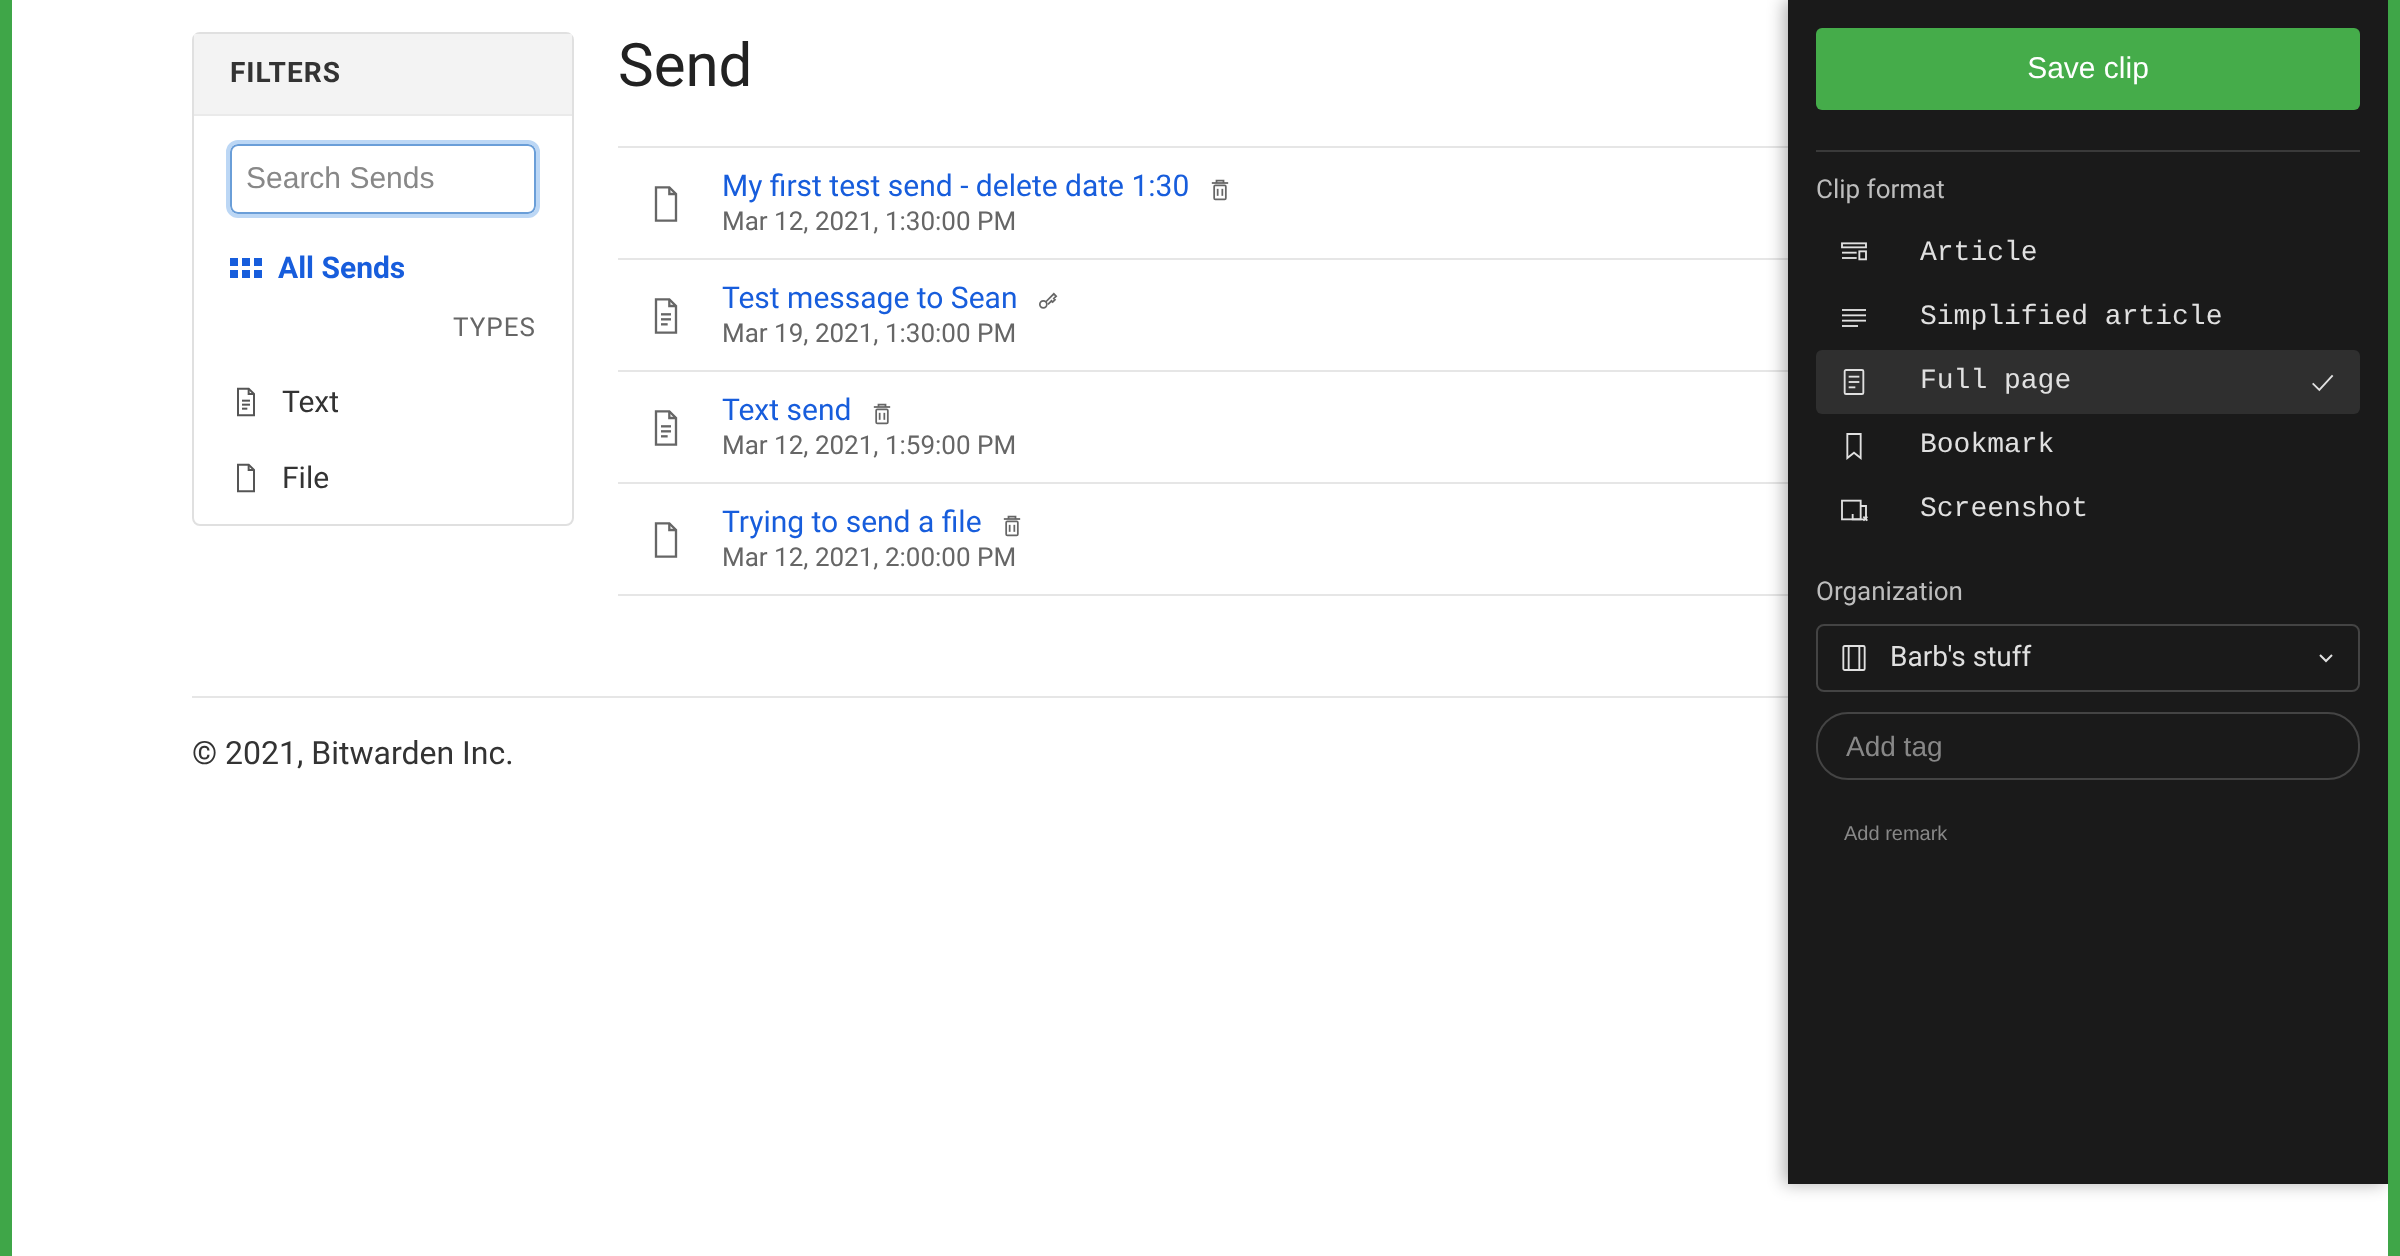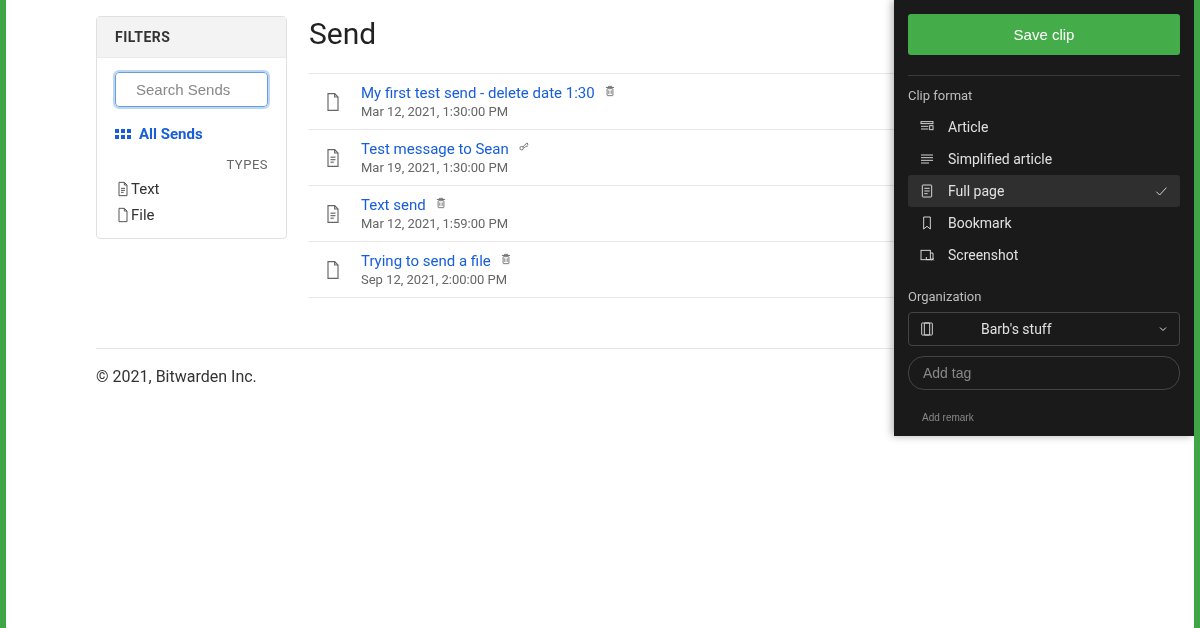--- a/index.html
+++ b/index.html
@@ -41,21 +41,21 @@
     font-size: 14px;
     color: #333;
     letter-spacing: 0.5px;
   }
   .filters-body { padding: 14px 18px 0 18px; }
   .search-box {
     width: 100%;
     border: 1px solid #6a9ed8;
     outline: 2px solid #bcd7f5;
     border-radius: 4px;
-    padding: 8px 20px;
+    padding: 8px 7px;
     font-size: 15px;
     color: #333;
   }
   .search-box::placeholder { color: #888; }
   .all-sends {
     display: flex;
     align-items: center;
     gap: 8px;
     color: #175ddc;
     font-weight: 700;
@@ -73,21 +73,22 @@
   .types-label {
     font-size: 13px;
     color: #666;
     letter-spacing: 0.5px;
     margin-top: 14px;
     text-align: right;
   }
   .type-item {
     display: flex;
     align-items: center;
-    margin-top: 8px;
+    gap: 10px;
+    margin-top: 20px;
     font-size: 15px;
     color: #333;
     cursor: pointer;
   }
   .type-item svg { width: 16px; height: 16px; stroke: #555; fill: none; stroke-width: 1.5; }
   
   .main { flex: 1; }
   .main-title {
     font-size: 30px;
     font-weight: 400;
@@ -98,40 +99,40 @@
   .send-row {
     display: flex;
     align-items: center;
     gap: 18px;
     padding: 10px 6px 10px 14px;
     border-top: 1px solid #e6e6e6;
   }
   .send-row:last-child { border-bottom: 1px solid #e6e6e6; }
   .send-icon { width: 20px; height: 22px; stroke: #666; fill: none; stroke-width: 1.4; }
   .send-info { display: flex; flex-direction: column; }
-  .send-title-line { display: flex; align-items: flex-start; gap: 8px; }
+  .send-title-line { display: flex; align-items: flex-end; gap: 8px; }
   .send-link { color: #175ddc; font-size: 15px; text-decoration: none; cursor: pointer; }
   .send-date { color: #666; font-size: 13px; margin-top: 2px; }
   .mini-icon { width: 14px; height: 14px; stroke: #666; fill: none; stroke-width: 1.5; }
   
   .footer {
     border-top: 1px solid #e6e6e6;
     margin: 50px 90px 0 90px;
     padding-top: 18px;
     color: #333;
     font-size: 16px;
   }
 
   
   .clipper {
     position: absolute;
     top: 0;
     right: 0;
     width: 300px;
-    height: 436px;
+    height: 592px;
     background: #1a1a1a;
     color: #fff;
     padding: 14px;
     font-size: 14px;
     box-shadow: -2px 0 8px rgba(0,0,0,0.3);
   }
   .save-clip {
     width: 100%;
     background: #45ac4a;
     color: #fff;
@@ -139,42 +140,43 @@
     border-radius: 3px;
     padding: 12px 0;
     font-size: 15px;
     cursor: pointer;
   }
   .clip-hr { border: none; border-top: 1px solid #3a3a3a; margin: 20px 0 12px 0; }
   .clip-section-label { color: #bdbdbd; font-size: 13px; margin-bottom: 8px; }
   .clip-option {
     display: flex;
     align-items: center;
-    gap: 12px;
+    gap: 24px;
     padding: 8px 10px;
     border-radius: 3px;
     cursor: pointer;
     color: #e0e0e0;
+    font-family: Liberation Mono, monospace;
   }
   .clip-option.selected { background: #2f2f2f; }
   .clip-option svg { width: 18px; height: 16px; stroke: #e0e0e0; fill: none; stroke-width: 1.4; }
   .clip-option .label { flex: 1; }
   .check { width: 14px; height: 14px; stroke: #fff; fill: none; stroke-width: 2; }
   .org-select {
     display: flex;
     align-items: center;
     gap: 10px;
     border: 1px solid #444;
     border-radius: 4px;
     padding: 8px 10px;
     margin-top: 4px;
     cursor: pointer;
   }
   .org-select svg.book { width: 16px; height: 16px; stroke: #e0e0e0; fill: none; stroke-width: 1.4; }
-  .org-select .label { flex: 1; color: #e0e0e0; margin-left: 36px; }
+  .org-select .label { flex: 1; color: #e0e0e0; }
   .chev { width: 12px; height: 12px; stroke: #e0e0e0; fill: none; stroke-width: 2; }
   .tag-input {
     width: 100%;
     background: transparent;
     border: 1px solid #444;
     border-radius: 16px;
     padding: 8px 14px;
     margin-top: 10px;
     color: #e0e0e0;
     font-size: 14px;
@@ -296,21 +298,21 @@
             <svg class="send-icon" viewBox="0 0 24 24">
               <use href="#ic-file"></use>
             </svg>
             <div class="send-info">
               <div class="send-title-line">
                 <a class="send-link">Trying to send a file</a>
                 <svg class="mini-icon" viewBox="0 0 24 24">
                   <use href="#ic-trash"></use>
                 </svg>
               </div>
-              <span class="send-date">Sep 12, 2021, 2:00:00 PM</span>
+              <span class="send-date">Mar 12, 2021, 2:00:00 PM</span>
             </div>
           </div>
         </div>
     </section>
   </div>
 
   <footer class="footer">
     <span>© 2021, Bitwarden Inc.</span>
   </footer>
 </div>

